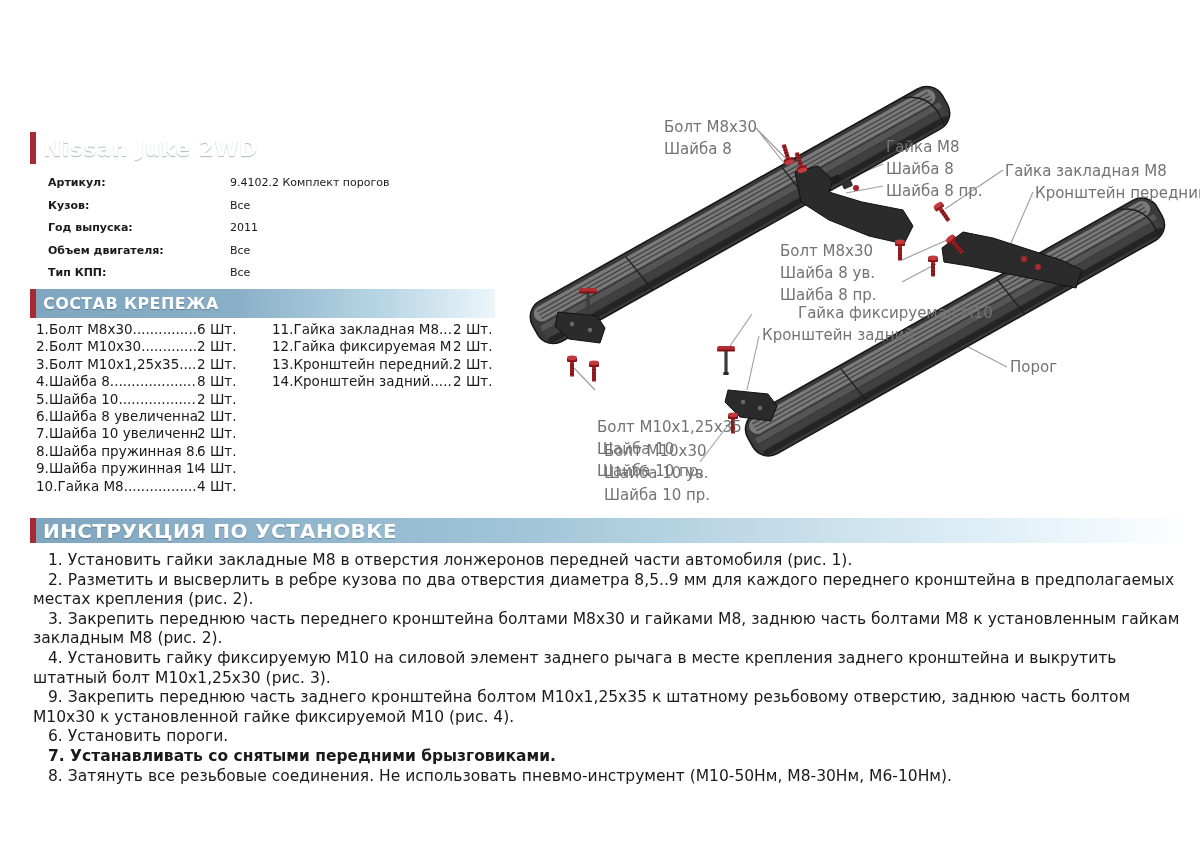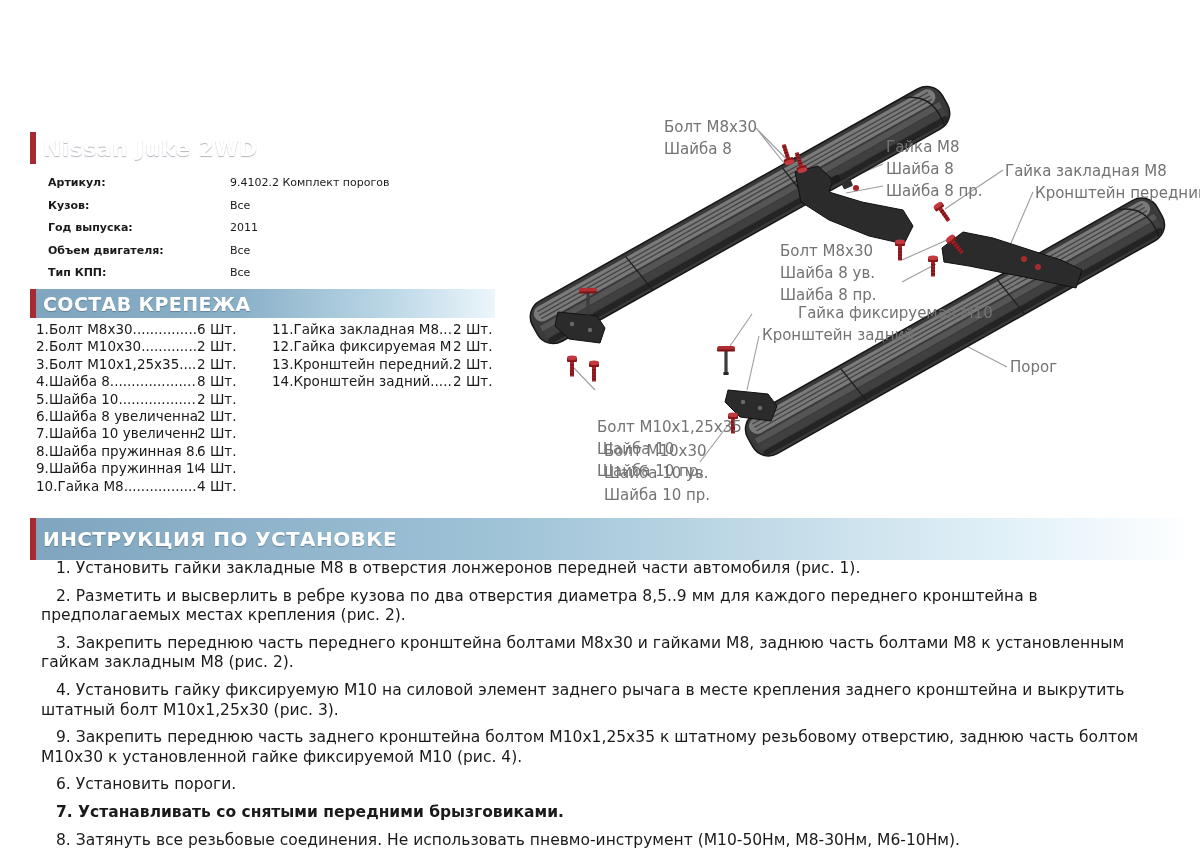--- a/index.html
+++ b/index.html
@@ -9,22 +9,22 @@
   
   .bar{position:absolute;display:flex;align-items:center;}
   .bar .accent{position:absolute;left:0;top:0;bottom:0;width:6px;background:#a52a31;}
   .bar .t{margin-left:13px;font-weight:bold;color:#fff;letter-spacing:.4px;
           text-shadow:0 1px 1px rgba(30,50,70,.35);white-space:nowrap;}
   .bar1{left:30px;top:132px;width:465px;height:32px;
         background:linear-gradient(to right,#759ebа,#7fa5bf 0%,#8ab0c8 45%,#bcd8e7 78%,#ecf6fb 100%);}
   .bar1 .t{font-size:22px;}
   .bar2{left:30px;top:289px;width:465px;height:29px;
         background:linear-gradient(to right,#7fa5bf 0%,#8ab0c8 45%,#bcd8e7 78%,#ecf6fb 100%);}
-  .bar2 .t{font-size:19px;}
-  .bar3{left:30px;top:518px;width:1155px;height:42px;
+  .bar2 .t{font-size:16px;}
+  .bar3{left:30px;top:518px;width:1155px;height:25px;
         background:linear-gradient(to right,#7fa5bf 0%,#9ec2d6 40%,#e2f1f8 85%,#fdfeff 100%);}
   .bar3 .t{font-size:20px;}
 
   
   .specs{position:absolute;left:48px;top:172px;font-size:11px;line-height:22.5px;}
   .specs .row{display:flex;}
   .specs .lab{width:182px;font-weight:bold;white-space:nowrap;}
   .specs .val{white-space:nowrap;}
 
   
@@ -37,21 +37,21 @@
   .partsc2 .pname{width:181px;flex:none;}
   .parts .pqty{flex:none;}
 
   
   .diagram{position:absolute;left:500px;top:80px;width:700px;height:440px;}
   .diagram svg{position:absolute;left:0;top:0;}
   .dlabel{position:absolute;font-size:15px;line-height:22px;color:#737373;white-space:nowrap;}
 
   
   .inst{position:absolute;left:33px;top:551px;width:1152px;font-size:15.5px;line-height:19.6px;}
-  .inst p{margin:8px;text-indent:15px;}
+  .inst p{margin:0;text-indent:15px;}
   .inst p.b{font-weight:bold;}
 </style>
 </head>
 <body>
 
 <div class="sheet">
 
   <div class="bar bar1">
     <span class="accent"></span>
     <span class="t">Nissan Juke 2WD</span>

